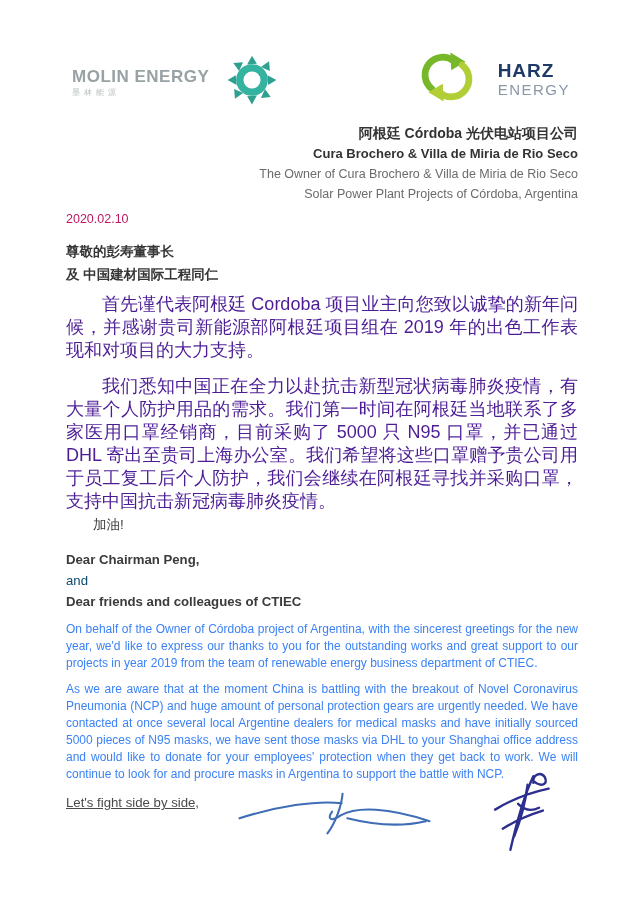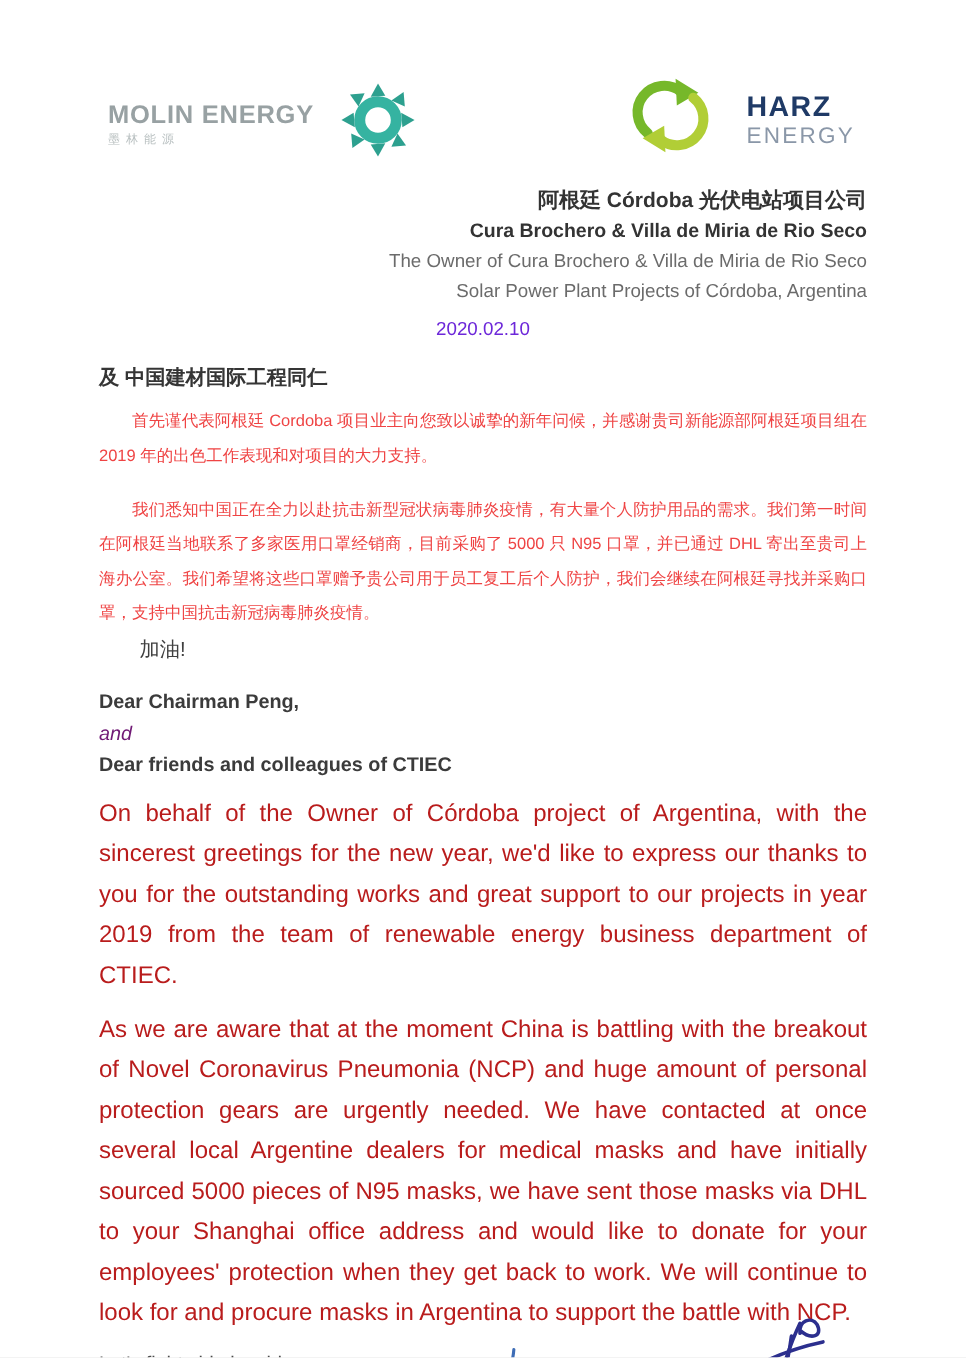--- a/index.html
+++ b/index.html
@@ -22,32 +22,32 @@
   .molin-sub{font-size:8px;color:#b9c0c1;letter-spacing:4px;margin-top:4px;}
   .harz{display:flex;align-items:center;gap:24px;margin-top:4px;}
   .harz-text{display:flex;flex-direction:column;line-height:1;}
   .harz-line1{font-size:19px;font-weight:bold;color:#1f3a66;letter-spacing:1px;}
   .harz-line2{font-size:15px;color:#8a97a8;letter-spacing:1.5px;margin-top:2px;}
   
   .addr{margin-top:14px;text-align:right;}
   .addr-zh{font-size:14px;font-weight:bold;color:#333;line-height:22px;}
   .addr-en-bold{font-size:13px;font-weight:bold;color:#333;line-height:20px;}
   .addr-gray{font-size:12.5px;color:#6b6b6b;line-height:20px;}
-  .date{margin-top:6px;text-align:center;font-size:12.5px;color:#6d28d9;line-height:18px;}
+  .date{margin-top:6px;text-align:left;font-size:12.5px;color:#be185d;line-height:18px;}
   
   .zh-sal{margin-top:12px;font-size:13.5px;font-weight:bold;color:#353535;line-height:23px;}
-  .zh-p{margin:0;font-size:11px;line-height:23px;color:#ef4444;text-align:justify;text-indent:2em;}
+  .zh-p{margin:0;font-size:18px;line-height:23px;color:#4c1d95;text-align:justify;text-indent:2em;}
   .zh-p1{margin-top:7px;}
   .zh-p2{margin-top:13px;}
   .zh-slogan{margin-top:3px;font-size:13.5px;line-height:23px;color:#404040;text-indent:2em;}
   
   .en-sal{margin-top:13px;font-size:13.2px;line-height:21px;color:#3b3b3b;}
   .en-sal .bold{font-weight:bold;}
-  .en-sal .italic{font-style:italic;color:#701a75;}
-  .en-p{margin:0;font-size:16px;line-height:27px;color:#b91c1c;text-align:justify;}
+  .en-sal .italic{color:#0c4a6e;}
+  .en-p{margin:0;font-size:12px;line-height:17px;color:#3b82f6;text-align:justify;}
   .en-p1{margin-top:9px;}
   .en-p2{margin-top:9px;}
   .closing{margin-top:9px;font-size:13.2px;line-height:21px;color:#4a4a4a;text-decoration:underline;}
   
   .sig-area{position:relative;height:92px;margin-top:2px;}
   .sig-left-svg{position:absolute;left:168px;top:-26px;width:202px;height:52px;}
   .sig-right-svg{position:absolute;right:16px;top:-44px;width:86px;height:82px;}
 </style>
 </head>
 <body>
@@ -97,20 +97,21 @@
 
   <div class="addr">
     <div class="addr-zh">阿根廷 Córdoba 光伏电站项目公司</div>
     <div class="addr-en-bold">Cura Brochero &amp; Villa de Miria de Rio Seco</div>
     <div class="addr-gray">The Owner of Cura Brochero &amp; Villa de Miria de Rio Seco</div>
     <div class="addr-gray">Solar Power Plant Projects of Córdoba, Argentina</div>
   </div>
   <div class="date">2020.02.10</div>
 
   <div class="zh-sal">
+    <div>尊敬的彭寿董事长</div>
     <div>及 中国建材国际工程同仁</div>
   </div>
 
   <p class="zh-p zh-p1">首先谨代表阿根廷 Cordoba 项目业主向您致以诚挚的新年问候，并感谢贵司新能源部阿根廷项目组在 2019 年的出色工作表现和对项目的大力支持。</p>
   <p class="zh-p zh-p2">我们悉知中国正在全力以赴抗击新型冠状病毒肺炎疫情，有大量个人防护用品的需求。我们第一时间在阿根廷当地联系了多家医用口罩经销商，目前采购了 5000 只 N95 口罩，并已通过 DHL 寄出至贵司上海办公室。我们希望将这些口罩赠予贵公司用于员工复工后个人防护，我们会继续在阿根廷寻找并采购口罩，支持中国抗击新冠病毒肺炎疫情。</p>
   <div class="zh-slogan" style="margin-top:0;">加油!</div>
 
   <div class="en-sal">
     <div class="bold">Dear Chairman Peng,</div>
     <div class="italic">and</div>

